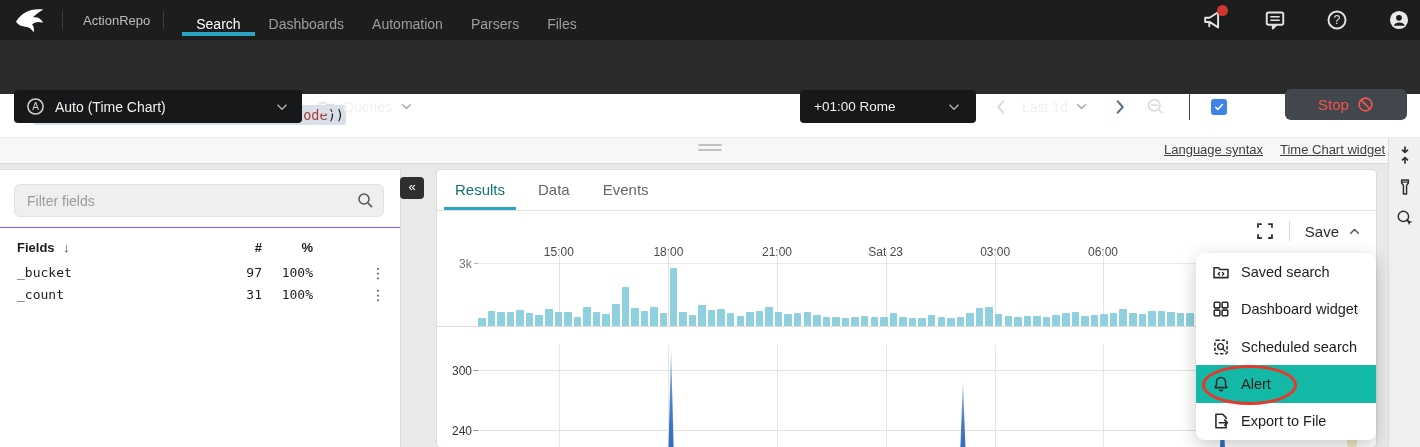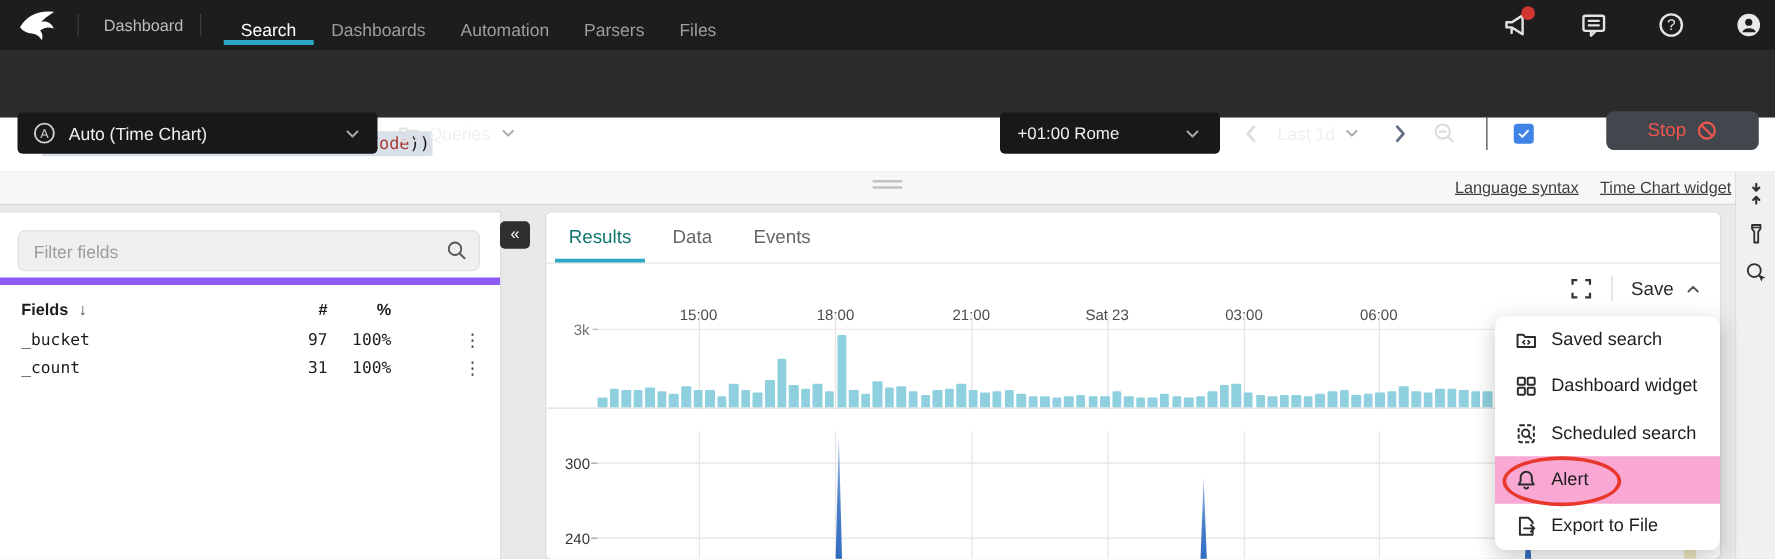--- a/index.html
+++ b/index.html
@@ -64,21 +64,21 @@
   .help-links a { color:#3f3f3f; font-size:13px; text-decoration:underline; cursor:pointer; }
 
   
   .rail { position:absolute; left:1388px; top:138px; width:32px; height:309px; background:#f0f0f0;
     border-left:1px solid #ddd; }
   .rail-icon { position:absolute; left:7px; width:18px; height:18px; color:#2f2f2f; cursor:pointer; }
 
   
   .fields-panel { position:absolute; left:0; top:170px; width:400px; height:277px; background:#fff;
     box-shadow:0 0 0 1px rgba(0,0,0,0.05); }
-  .filter-sec { position:absolute; left:0; top:0; width:100%; height:58px; border-bottom:6px solid #8b5cf6; }
+  .filter-sec { position:absolute; left:0; top:0; width:100%; height:58px; border-bottom:1px solid #8b5cf6; }
   .filter-input { position:absolute; left:14px; top:14px; width:370px; height:33px; background:#efefef;
     border:1px solid #e2e2e2; border-radius:6px; font-size:14px; color:#333; padding:0 36px 0 12px;
     font-family:"Liberation Sans",sans-serif; }
   .filter-input::placeholder { color:#9b9b9b; }
   .filter-search-ic { position:absolute; right:26px; top:22px; width:17px; height:17px; color:#555; }
   .fields-head { position:absolute; left:0; top:70px; width:100%; height:20px; font-size:13px; color:#1c1c1c; }
   .fields-title { position:absolute; left:17px; font-weight:bold; }
   .sort-arrow { position:absolute; left:63px; top:0px; color:#444; font-size:13px; }
   .col-num { position:absolute; width:40px; text-align:right; font-weight:bold; }
   .field-row { position:absolute; left:0; width:100%; height:22px; font-family:"DejaVu Sans Mono","Liberation Mono",monospace;
@@ -125,21 +125,21 @@
   .vgrid2 { position:absolute; top:0; bottom:0; width:1px; background:#e7e7e7; }
   .spikes { position:absolute; left:41px; top:0; }
   .chart-marker { position:absolute; bottom:0; width:10px; height:17px; border-radius:2px; }
 
   
   .save-menu { position:absolute; left:1196px; top:253px; width:180px; height:187px; background:#fff;
     border-radius:8px; box-shadow:0 5px 18px rgba(0,0,0,0.22); z-index:50; display:flex; flex-direction:column;
     overflow:hidden; }
   .menu-item { flex:1; display:flex; align-items:center; padding-left:16px; gap:11px; font-size:14.5px;
     color:#1e1e1e; cursor:pointer; position:relative; }
-  .menu-item.highlighted { background:#f9a8d4; }
+  .menu-item.highlighted { background:#14b8a6; }
   .menu-ic { width:18px; height:18px; color:#2b2b2b; flex:0 0 auto; }
   .alert-annotation { position:absolute; left:6px; top:112px; width:95px; height:40px;
     border:3px solid #e8372b; border-radius:50%; pointer-events:none; z-index:51; }
 </style>
 </head>
 <body>
 
 <svg width="0" height="0" style="position:absolute">
   <defs>
     <linearGradient id="spikeGrad" x1="0" y1="0" x2="0" y2="1">
@@ -239,21 +239,21 @@
         <path d="M3.5 8.4l3 3 6-6.6" fill="none" stroke="currentColor" stroke-width="2" stroke-linecap="round" stroke-linejoin="round"></path>
       </symbol>
   </defs>
 </svg>
 
 <div class="topnav">
   <svg class="ic logo">
       <use href="#i-falcon"></use>
     </svg>
   <div class="nav-div"></div>
-  <span class="repo">Dashboard</span>
+  <span class="repo">ActionRepo</span>
   <div class="nav-div2"></div>
   <div class="nav-items">
     <div class="nav-item active"><span>Search</span><div class="underline"></div></div>
     <div class="nav-item"><span>Dashboards</span></div>
     <div class="nav-item"><span>Automation</span></div>
     <div class="nav-item"><span>Parsers</span></div>
     <div class="nav-item"><span>Files</span></div>
   </div>
   <div class="nav-right" style="left:1202px; gap:40px;">
     <div class="nav-icon-btn">

